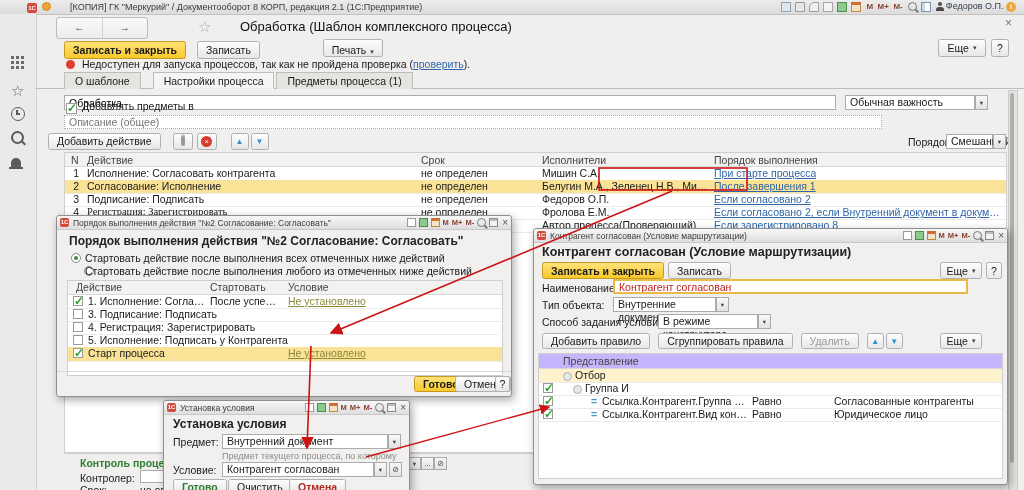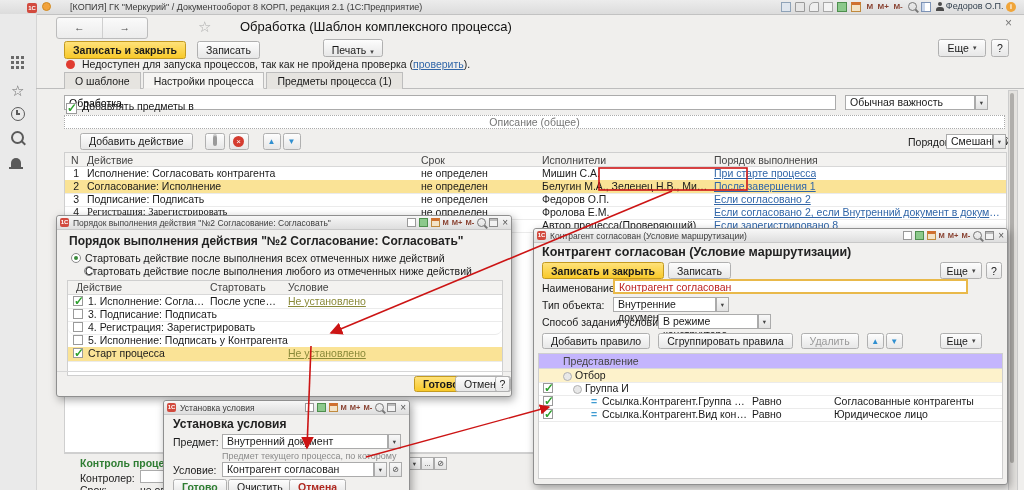--- a/index.html
+++ b/index.html
@@ -143,43 +143,43 @@
   
   <span class="abs" style="left:66px;top:60px;width:9px;height:9px;border-radius:50%;background:#e03c31;"></span>
   <div class="abs" style="left:82px;top:58px;">
     <span>Недоступен для запуска процессов, так как не пройдена проверка (</span><span class="link">проверить</span><span>).</span>
   </div>
 
   
   <div class="abs" style="left:36px;top:88px;width:988px;height:1px;background:#bdbdbd;"></div>
   <div class="abs" style="left:64px;top:72px;height:17px;display:flex;">
     <span style="padding:2px 10px;border:1px solid #bdbdbd;border-bottom:none;background:#e6e4e0;cursor:pointer;">О шаблоне</span>
-    <span style="padding:2px 10px;border:1px solid #bdbdbd;border-bottom:1px solid #f0efed;background:#f6f5f3;font-weight:normal;margin-left:2px;cursor:pointer;">Настройки процесса</span>
+    <span style="padding:2px 10px;border:1px solid #bdbdbd;border-bottom:1px solid #f0efed;background:#f6f5f3;font-weight:normal;margin-left:12px;cursor:pointer;">Настройки процесса</span>
     <span style="padding:2px 10px;border:1px solid #bdbdbd;border-bottom:none;background:#e6e4e0;margin-left:2px;cursor:pointer;">Предметы процесса (1)</span>
   </div>
 
   
   <input class="input abs" style="left: 64px; top: 95px; width: 772px;" value="Обработка">
   <div class="abs" style="left:845px;top:95px;display:flex;">
     <span class="input" style="width:130px;line-height:13px;">Обычная важность</span>
     <span class="combo-btn" style="height:15px;">▾</span>
   </div>
 
   
   <span class="chk on abs" style="left:66px;top:103px;"></span>
   <div class="abs" style="left:82px;top:100px;line-height:12px;">
     <div>Добавлять предметы в</div>
     <div>наименование</div>
   </div>
 
   
-  <input class="input abs" style="left: 64px; top: 115px; width: 941px; height: 14px; border-style: dotted; color: rgb(154, 154, 154); text-align: center;" placeholder="Описание (общее)">
-
-  
-  <div class="abs" style="left:80px;top:132px;height:18px;display:flex;align-items:center;">
+  <input class="input abs" style="left: 64px; top: 115px; width: 818px; height: 14px; border-style: dotted; color: rgb(154, 154, 154);" placeholder="Описание (общее)">
+
+  
+  <div class="abs" style="left:48px;top:132px;height:18px;display:flex;align-items:center;">
     <span class="btn" style="height:17px;">
         <span>Добавить действие</span>
       </span>
     <span class="btn" style="height:17px;width:20px;padding:0;margin-left:12px;">
         <span style="width:4px;height:10px;background:#9a9a9a;border-radius:2px;box-shadow:0 -2px 0 #c8c8c8;display:inline-block;"></span>
       </span>
     <span class="btn" style="height:17px;width:20px;padding:0;margin-left:4px;">
         <span style="width:11px;height:11px;border-radius:50%;background:#d43c30;color:#fff;font-size:8px;line-height:11px;text-align:center;display:inline-block;">×</span>
       </span>
     <span class="btn" style="height:17px;width:18px;padding:0;margin-left:14px;color:#2f8fd0;font-size:8px;">▲</span>

